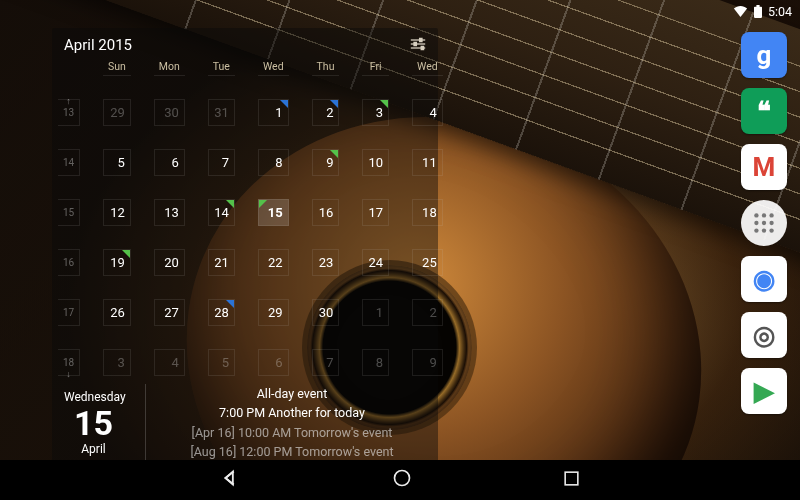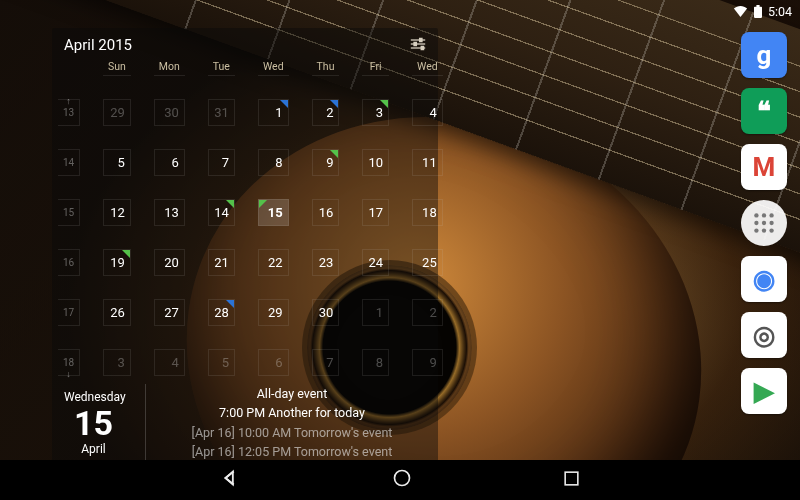--- a/index.html
+++ b/index.html
@@ -313,21 +313,21 @@
   <div class="agenda">
     <div class="agenda-date">
       <div class="wd">Wednesday</div>
       <div class="dn">15</div>
       <div class="mn">April</div>
     </div>
     <div class="agenda-list" id="agenda-list">
         <div>All-day event</div>
         <div>7:00 PM Another for today</div>
         <div class="ev-med">[Apr 16] 10:00 AM Tomorrow's event</div>
-        <div class="ev-med">[Apr 16] 12:05 PM Tomorrow's event</div>
+        <div class="ev-med">[Aug 16] 12:00 PM Tomorrow's event</div>
       </div>
   </div>
 </div>
 
 <div class="dock" id="dock">
     <div class="app-icon" style="background: rgb(66, 133, 244); color: rgb(255, 255, 255);">g</div>
     <div class="app-icon" style="background: rgb(15, 157, 88); color: rgb(255, 255, 255);">❝</div>
     <div class="app-icon" style="background: rgb(255, 255, 255); color: rgb(219, 68, 55);">M</div>
     <div class="app-drawer">
       <svg width="26" height="26" viewBox="0 0 24 24">

